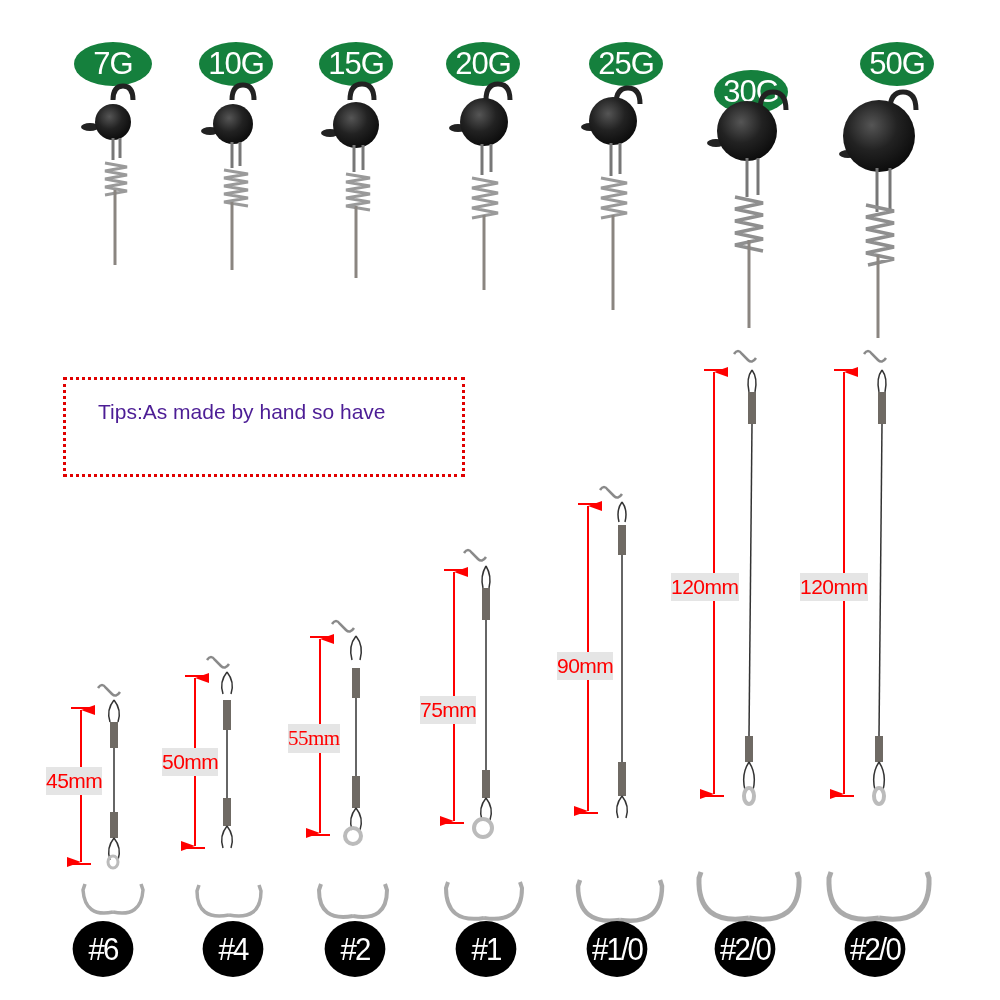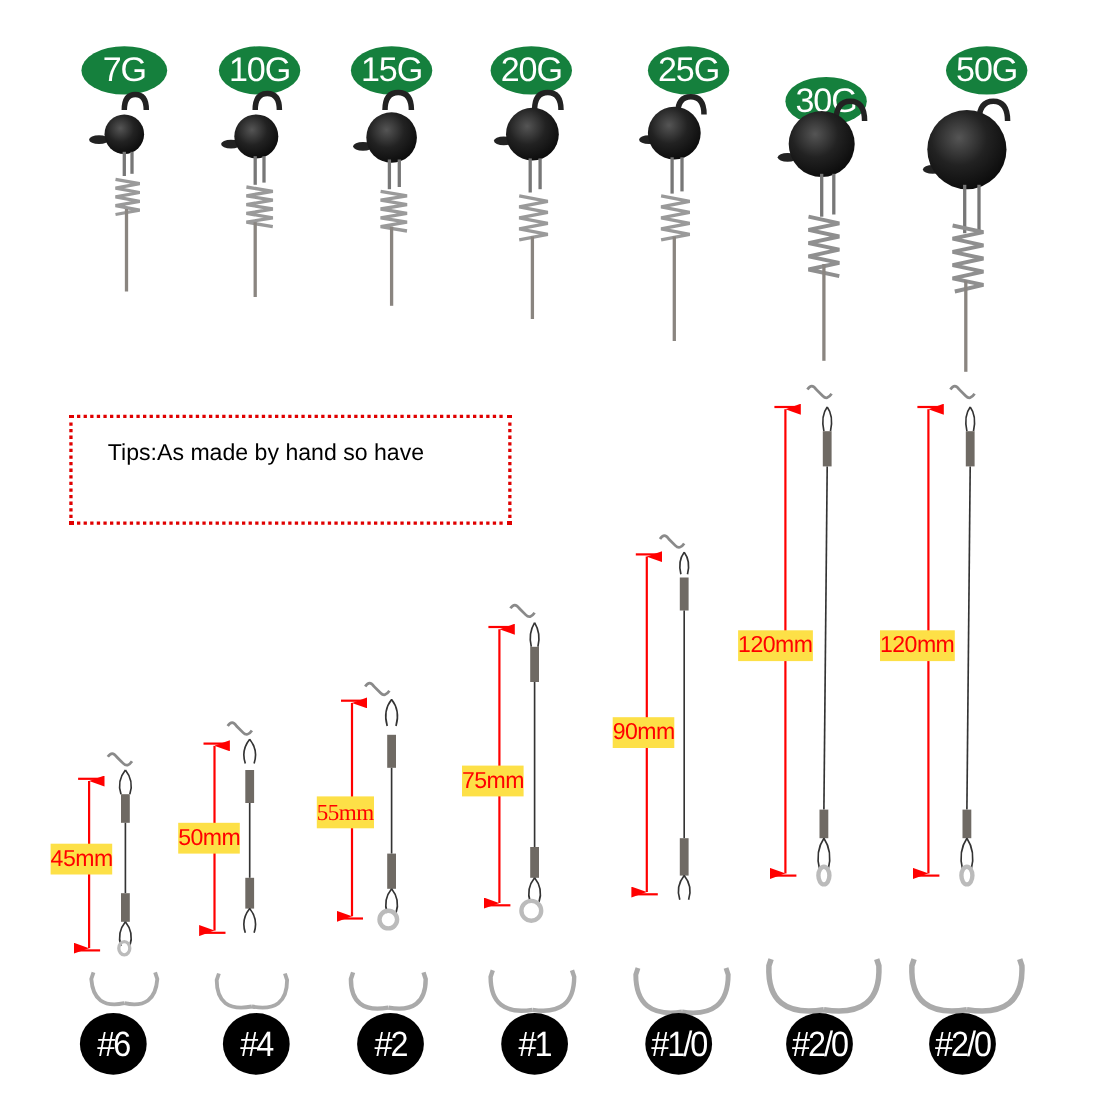--- a/index.html
+++ b/index.html
@@ -1,21 +1,21 @@
 <!DOCTYPE html>
 <html><head>
 <meta charset="utf-8">
 <style>
   html,body{margin:0;padding:0;background:#fff;}
   body{width:1000px;height:1000px;position:relative;overflow:hidden;font-family:"Liberation Sans",sans-serif;}
   .wlabel{position:absolute;height:44px;border-radius:50%;background:#15803d;color:#fff;font-size:31px;letter-spacing:-1px;display:flex;align-items:center;justify-content:center;font-family:Liberation Sans, sans-serif;}
   .hlabel{position:absolute;width:66px;height:56px;border-radius:50%;background:#000;color:#fff;font-size:32px;letter-spacing:-2px;display:flex;align-items:center;justify-content:center;font-family:"Liberation Sans",sans-serif;transform:scaleX(0.92);}
   .tips{position:absolute;left:63px;top:377px;width:402px;height:100px;border:3px dotted #e00000;box-sizing:border-box;}
-  .tips .line{position:absolute;left:32px;color:#000000;font-size:21px;white-space:nowrap;}
-  .dim-text{position:absolute;color:#ff0000;font-size:21px;background:#fde047;white-space:nowrap;letter-spacing:-0.5px;padding:2px 0;}
+  .tips .line{position:absolute;left:32px;color:#4c1d95;font-size:21px;white-space:nowrap;}
+  .dim-text{position:absolute;color:#ff0000;font-size:21px;background:#e5e5e5;white-space:nowrap;letter-spacing:-0.5px;padding:2px 0;}
   svg{position:absolute;left:0;top:0;overflow:visible;}
 </style>
 </head>
 <body>
 
 <div class="wlabel" style="left:74px;top:42px;width:78px;">7G</div>
 <div class="wlabel" style="left:199px;top:42px;width:74px;">10G</div>
 <div class="wlabel" style="left:319px;top:42px;width:74px;">15G</div>
 <div class="wlabel" style="left:446px;top:42px;width:74px;">20G</div>
 <div class="wlabel" style="left:589px;top:42px;width:74px;">25G</div>

